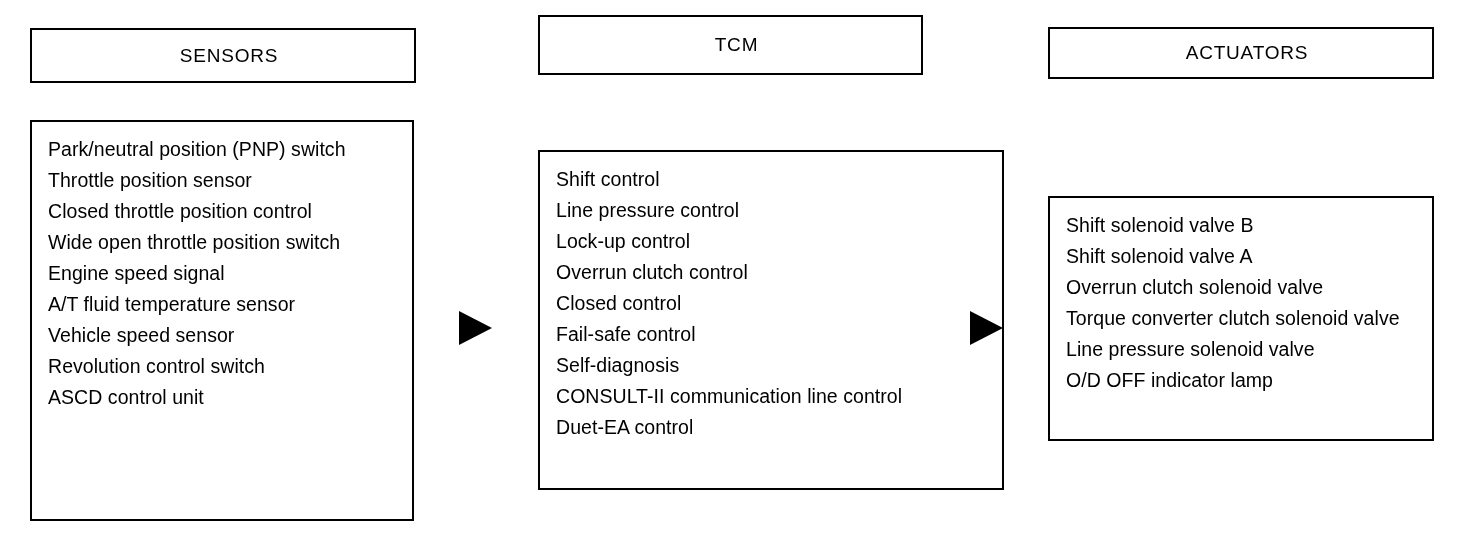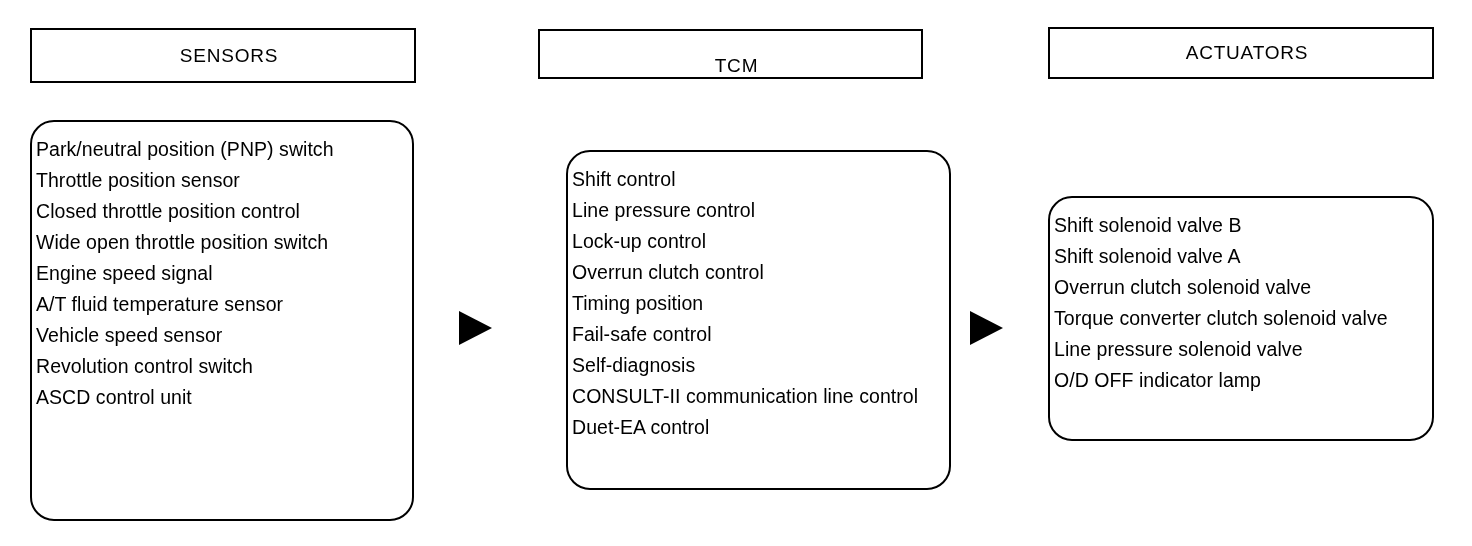--- a/index.html
+++ b/index.html
@@ -39,43 +39,42 @@
 
   .header-label {
     font-size: 19px;
     letter-spacing: 0.8px;
     font-weight: 400;
     text-align: center;
     white-space: nowrap;
   }
 
   .list-box {
-    padding: 12px 14px 10px 4px;
-    border-radius: 24px;
+    padding: 12px 14px 10px 16px;
   }
 
   .item-list {
     margin: 0;
     padding: 0;
     list-style: none;
   }
 
   .item-list li {
     font-size: 19.5px;
     line-height: 31px;
     white-space: normal;
     letter-spacing: 0.05px;
   }
 
   
   #sensors-header  { left: 30px;   top: 28px;  width: 386px; height: 55px; }
   #sensors-box     { left: 30px;   top: 120px; width: 384px; height: 401px; }
 
-  #tcm-header      { left: 538px;  top: 29px;  width: 385px; height: 50px; align-items: flex-end; }
-  #tcm-box         { left: 538px;  top: 150px; width: 385px; height: 340px; margin-left: 28px; }
+  #tcm-header      { left: 538px;  top: 15px;  width: 385px; height: 60px; }
+  #tcm-box         { left: 538px;  top: 150px; width: 466px; height: 340px; }
 
   #actuators-header{ left: 1048px; top: 27px;  width: 386px; height: 52px; }
   #actuators-box   { left: 1048px; top: 196px; width: 386px; height: 245px; }
 
   
   .arrow {
     position: absolute;
     width: 0;
     height: 0;
     border-top: 17px solid transparent;
@@ -113,21 +112,21 @@
   <div class="box header-box" id="tcm-header">
     <span class="header-label">TCM</span>
   </div>
 
   <div class="box list-box" id="tcm-box">
     <ul class="item-list">
       <li>Shift control</li>
       <li>Line pressure control</li>
       <li>Lock-up control</li>
       <li>Overrun clutch control</li>
-      <li>Timing position</li>
+      <li>Closed control</li>
       <li>Fail-safe control</li>
       <li>Self-diagnosis</li>
       <li>CONSULT-II communication line control</li>
       <li>Duet-EA control</li>
     </ul>
   </div>
 
   <div class="arrow" id="arrow-tcm-actuators"></div>
 
   <div class="box header-box" id="actuators-header">

